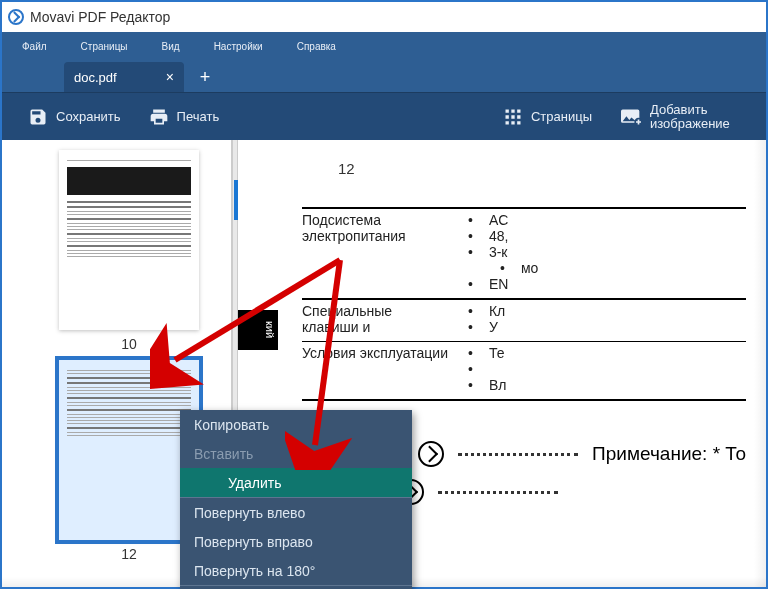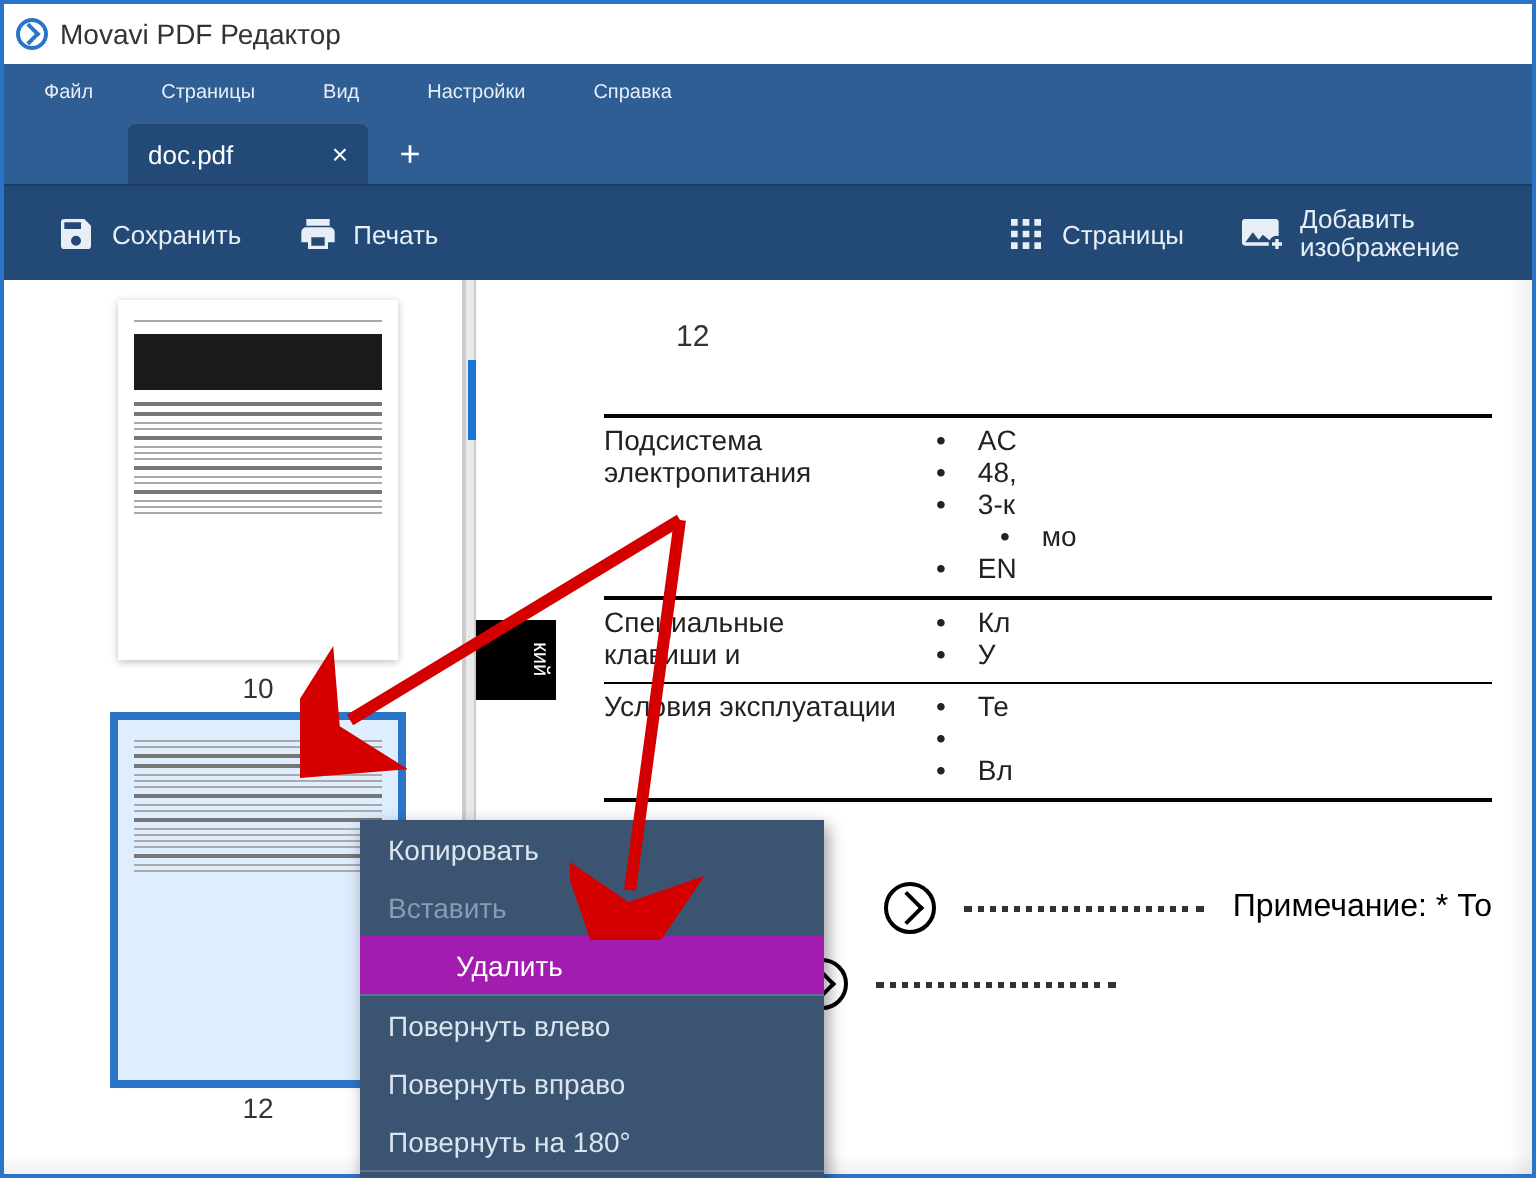--- a/index.html
+++ b/index.html
@@ -16,21 +16,21 @@
   .menubar { height: 28px; background: #2e5e93; display: flex; align-items: center; padding: 0 10px; color: #e8eef6; font-size: 10px; }
   .menubar .mitem { padding: 0 24px 0 10px; height:28px; display:flex; align-items:center; cursor: default; }
 
   
   .tabstrip { height: 32px; background: #2e5e93; display: flex; align-items: flex-end; padding-left: 30px; }
   .tab { background: #234a77; color: #fff; font-size: 13px; height: 30px; display: flex; align-items: center; padding: 0 10px; border-top-left-radius: 4px; border-top-right-radius: 4px; min-width: 120px; justify-content: space-between; margin-left: 32px; }
   .tab .close { font-size: 14px; margin-left: 20px; cursor:pointer;}
   .newtab { width: 30px; height: 30px; color: #fff; display:flex; align-items:center; justify-content:center; font-size:18px; margin-left:6px; cursor:pointer;}
 
   
-  .toolbar { height: 48px; background: #234a77; display: flex; color: #e8eef6; font-size: 13px; padding: 0 12px; border-top:1px solid #1c3c60; }
+  .toolbar { height: 48px; background: #234a77; display: flex; align-items: center; color: #e8eef6; font-size: 13px; padding: 0 12px; border-top:1px solid #1c3c60; }
   .tbtn { display: flex; align-items: center; gap: 8px; padding: 0 14px; height: 48px; cursor:pointer;}
   .tbtn svg { fill: #e8eef6; }
   .spacer { flex: 1; }
 
   
   .content { flex: 1; display: flex; background: #fff; position: relative; overflow:hidden;}
   .thumbs { width: 230px; border-right: 1px solid #ccc; display:flex; flex-direction:column; align-items:center; padding-top:10px; overflow:hidden; position:relative;}
   .thumb-wrap { display:flex; flex-direction:column; align-items:center; margin-bottom:8px;padding-left:25px;}
   .thumb { width: 140px; height: 180px; background:#fff; box-shadow: 0 1px 4px rgba(0,0,0,0.25); position:relative; padding:8px; font-size:3px; line-height:4px; color:#333; overflow:hidden;}
   .thumb.selected{ outline:4px solid #2b75c9; background:#dfeeff;}
@@ -45,30 +45,30 @@
   .docview { flex:1; position:relative; padding:20px 20px 0 40px; overflow:hidden;}
   .page-sideband { position:absolute; left:0; top:170px; width:40px; height:40px; background:#000; color:#fff; font-size:11px; writing-mode:vertical-rl; text-align:center; padding:4px 2px;}
   .dv-num{ font-size:15px; color:#333; margin-bottom:30px; padding-left:60px;}
   .sectbl{ font-size:14px; color:#222; border-top:2px solid #000; margin-left:24px;}
   .row{ display:flex; border-bottom:1px solid #000; padding:3px 0 6px;}
   .row.thick{border-bottom:2px solid #000;}
   .row .lbl{ width:150px; font-size:14px;}
   .row .vals{ flex:1; font-size:14px;}
   .row .vals .bul{ display:flex;}
   .row .vals .bul::before{ content:"•"; margin:0 16px;}
-  .note-area{ margin-top:40px; display:flex; justify-content:flex-end; align-items:center; gap:8px; font-size:16px;}
+  .note-area{ margin-top:40px; display:flex; justify-content:flex-end; align-items:center; gap:8px; font-size:19px;}
   .compass{ width:26px;height:26px;border:2px solid #000;border-radius:50%; display:flex;align-items:center;justify-content:center;}
   .compass::after{content:"";width:10px;height:10px;border-top:2px solid #000;border-right:2px solid #000; transform:rotate(45deg) translate(-1px,1px);}
   .dots{ flex:1; border-top:3px dotted #333; margin:0 6px; max-width:120px;}
 
   
   .ctxmenu { position:absolute; left:180px; top:410px; width:232px; background:#3a5472; color:#dbe5ef; font-size:14px; box-shadow:2px 3px 8px rgba(0,0,0,0.4); z-index:50;}
   .ctxmenu .citem{ padding:6px 14px; border-top:1px solid rgba(255,255,255,0); cursor:pointer;}
   .ctxmenu .citem.disabled{ color:#8a9cb0;}
-  .ctxmenu .citem.hover{ background:#a21caf; color:#fff;padding-left:48px;}
+  .ctxmenu .citem.hover{ background:#0f766e; color:#fff;padding-left:48px;}
   .ctxmenu .sep{ height:1px; background:#5e7590; margin:0;}
 
   
   .arrow{ position:absolute; z-index:60; pointer-events:none;}
 
   
   .torn{ position:absolute; right:0; top:0; bottom:0; width:12px; background:linear-gradient(90deg, rgba(0,0,0,0) 0%, rgba(0,0,0,0.06) 100%);}
   .torn-b{ position:absolute; left:0; right:0; bottom:0; height:10px; background:linear-gradient(180deg, rgba(0,0,0,0) 0%, rgba(0,0,0,0.06) 100%);}
 </style>
 </head>

